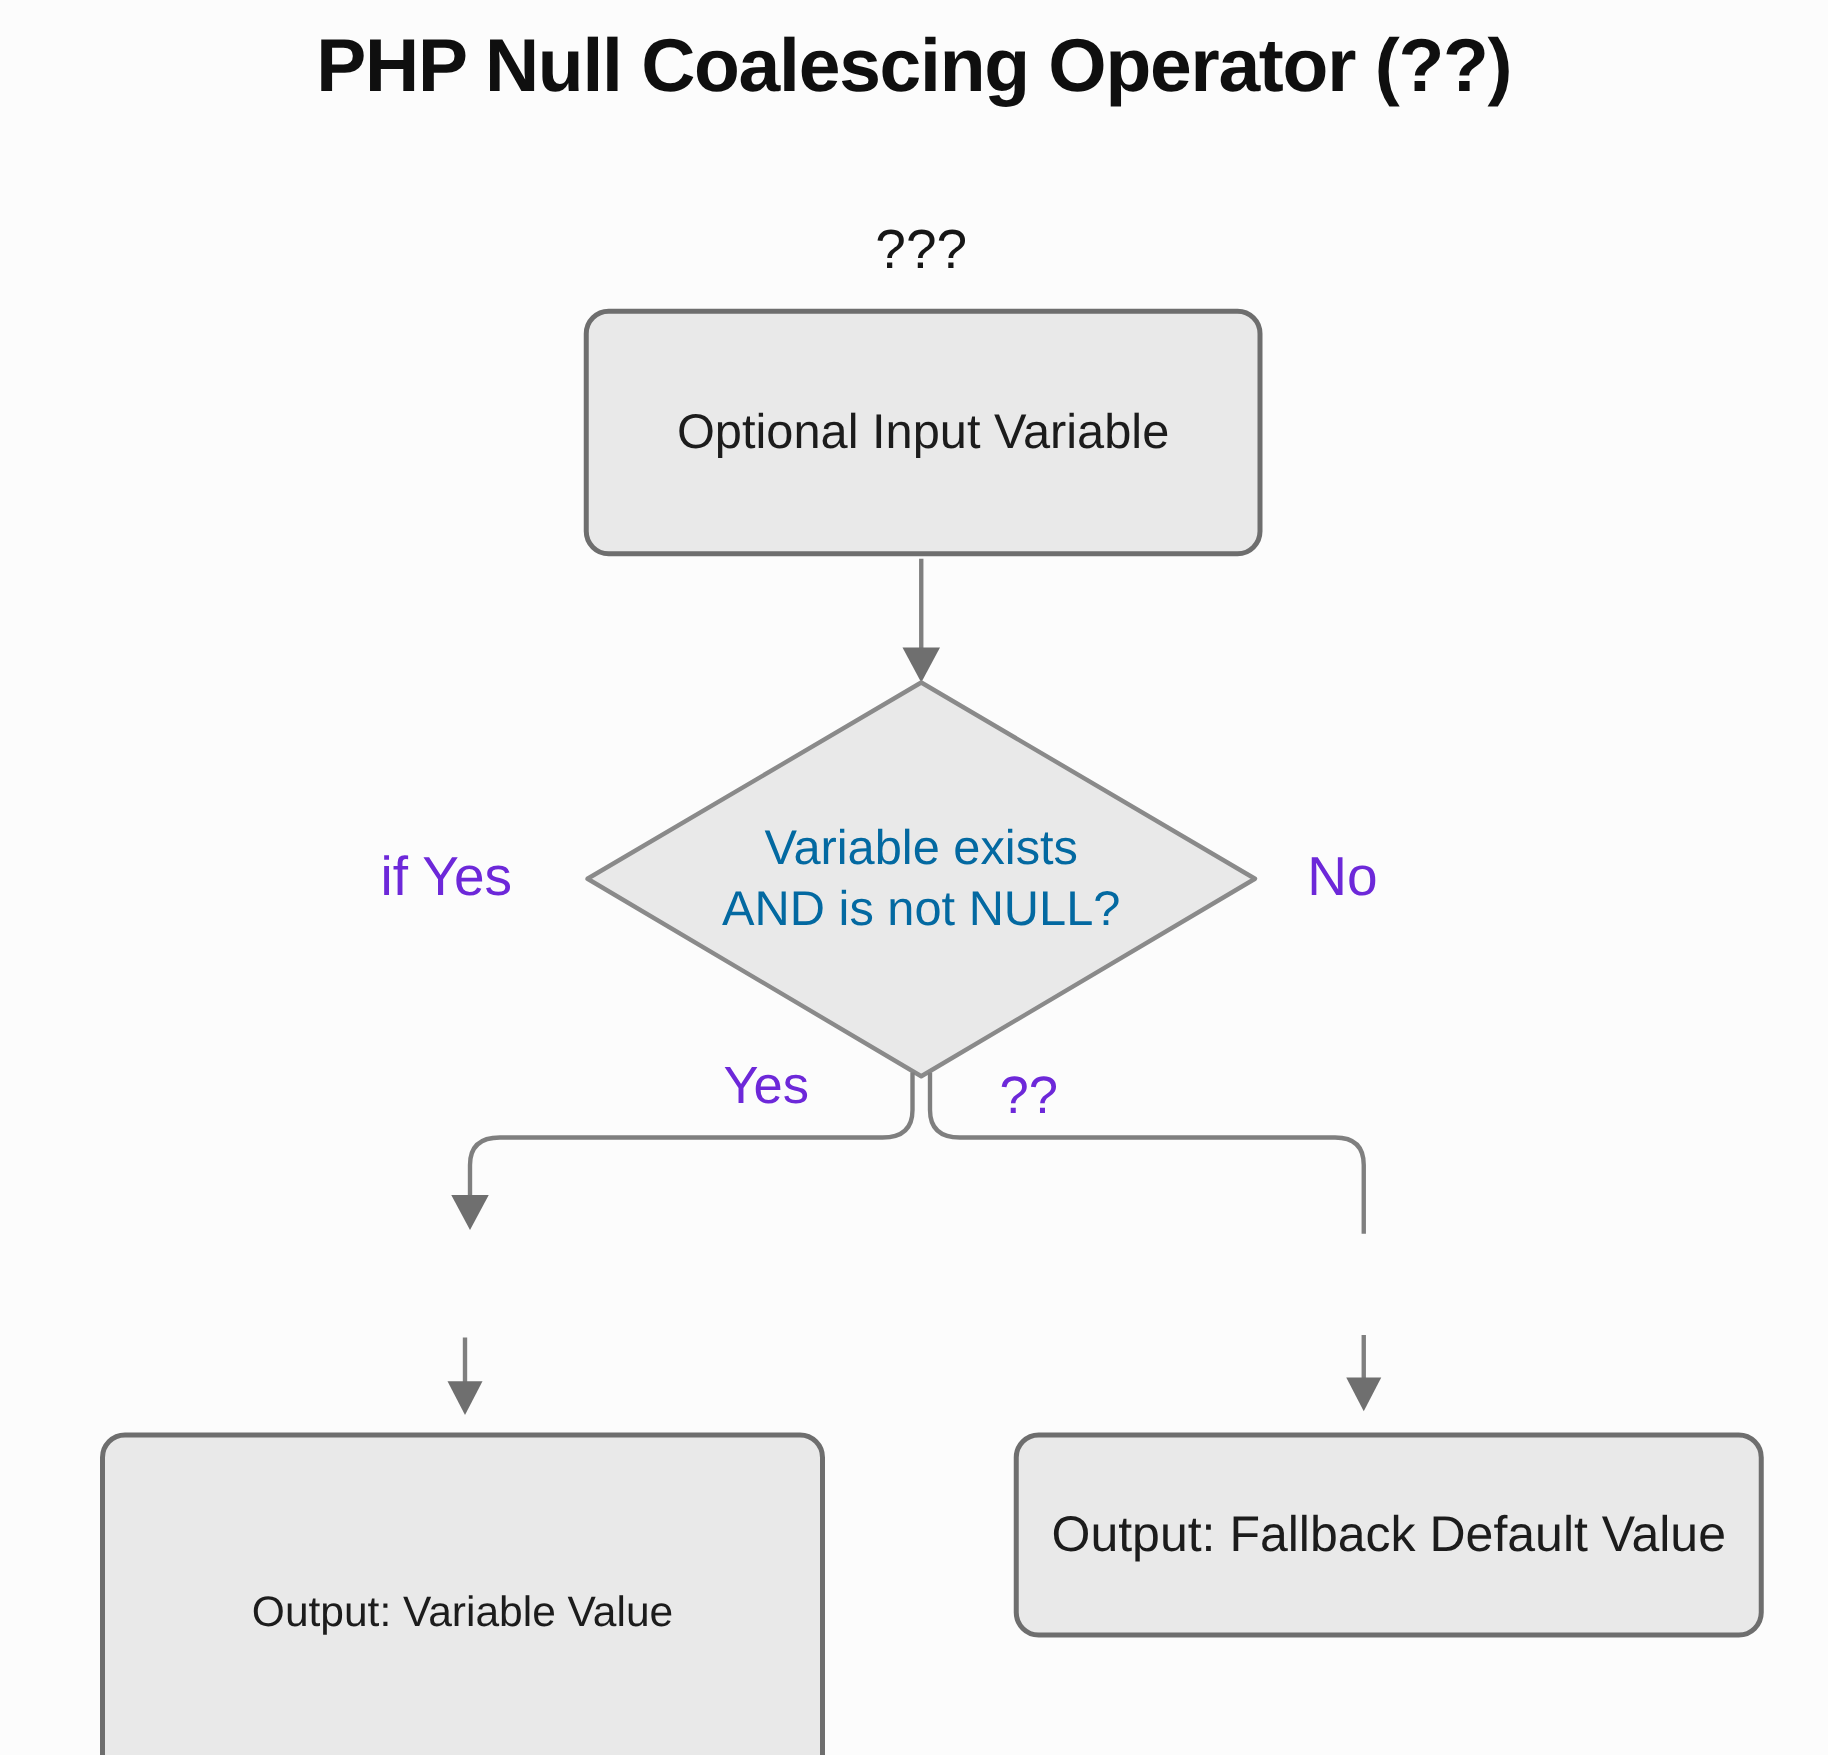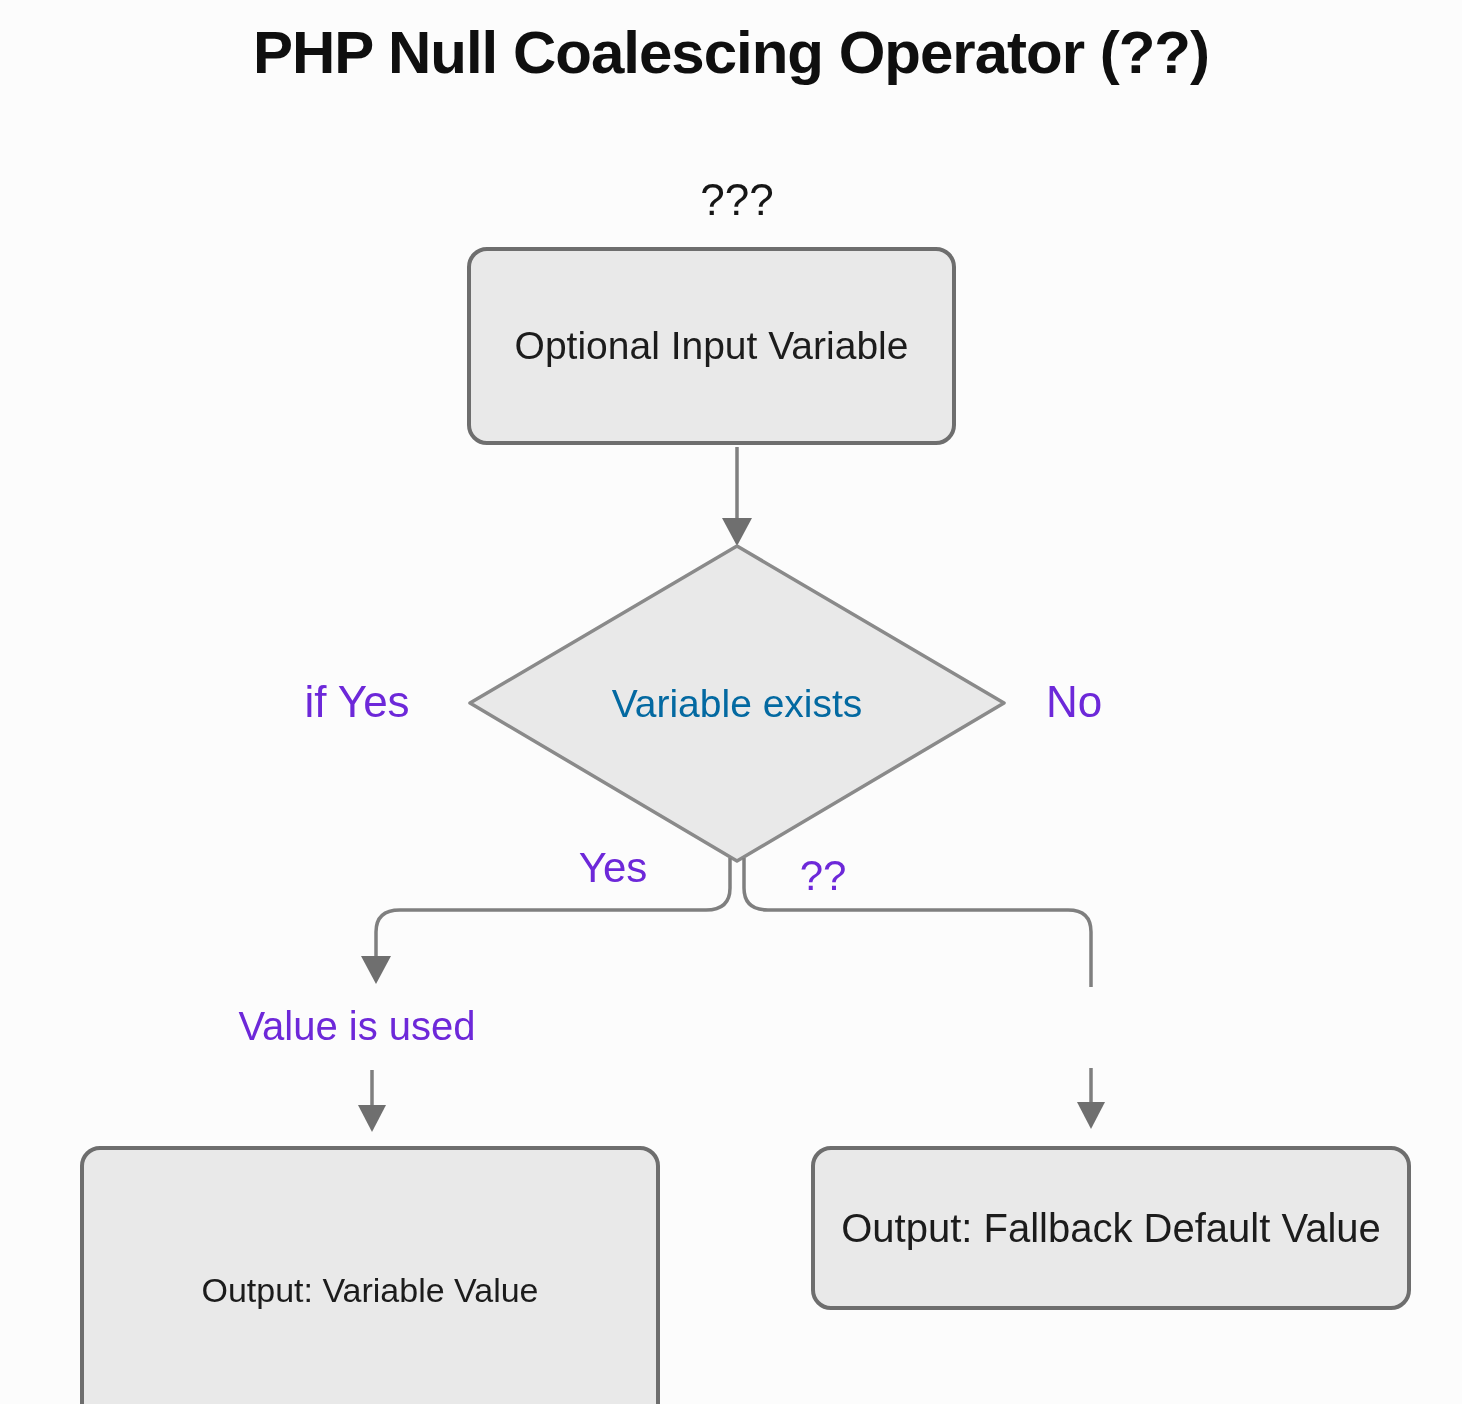--- a/index.html
+++ b/index.html
@@ -53,21 +53,21 @@
     border: 4px solid #6e6e6e;
     border-radius: 20px;
     display: flex;
     align-items: center;
     justify-content: center;
     text-align: center;
     font-size: 39px;
     color: #1c1c1c;
     box-sizing: border-box;
   }
-  .node-input  { left: 467px; top: 247px;  width: 489px; height: 198px; }
+  .node-input  { left: 467px; top: 247px;  width: 543px; height: 198px; }
   .node-out-l  { left: 80px;  top: 1146px; width: 580px; height: 288px; font-size: 34px; }
   .node-out-r  { left: 811px; top: 1146px; width: 600px; height: 164px; font-size: 40px; }
   .decision-text {
     position: absolute;
     left: 737px;
     top: 703px;
     transform: translate(-50%, -50%);
     text-align: center;
     font-size: 39px;
     line-height: 49px;
@@ -134,31 +134,31 @@
       <polygon class="head" points="1091,1129 1077,1102 1105,1102"></polygon>
     </g>
   </svg>
 
   <div class="node node-input">
     <span>Optional Input Variable</span>
   </div>
 
   <div class="decision-text">
     <div>Variable exists</div>
+    <div>AND is not NULL?</div>
   </div>
 
   <div class="label branch-label" style="left:357px; top:702px;">if Yes</div>
 
   <div class="label branch-label" style="left:1074px; top:702px;">No</div>
 
   <div class="label inner-label" style="left:613px; top:868px;">Yes</div>
 
   <div class="label inner-label" style="left:823px; top:876px;">??</div>
 
-  <div class="label result-label" style="left:357px; top:1026px;">Value is used</div>
 
 
   <div class="node node-out-l">
     <span>Output: Variable Value</span>
   </div>
 
   <div class="node node-out-r">
     <span>Output: Fallback Default Value</span>
   </div>
 

